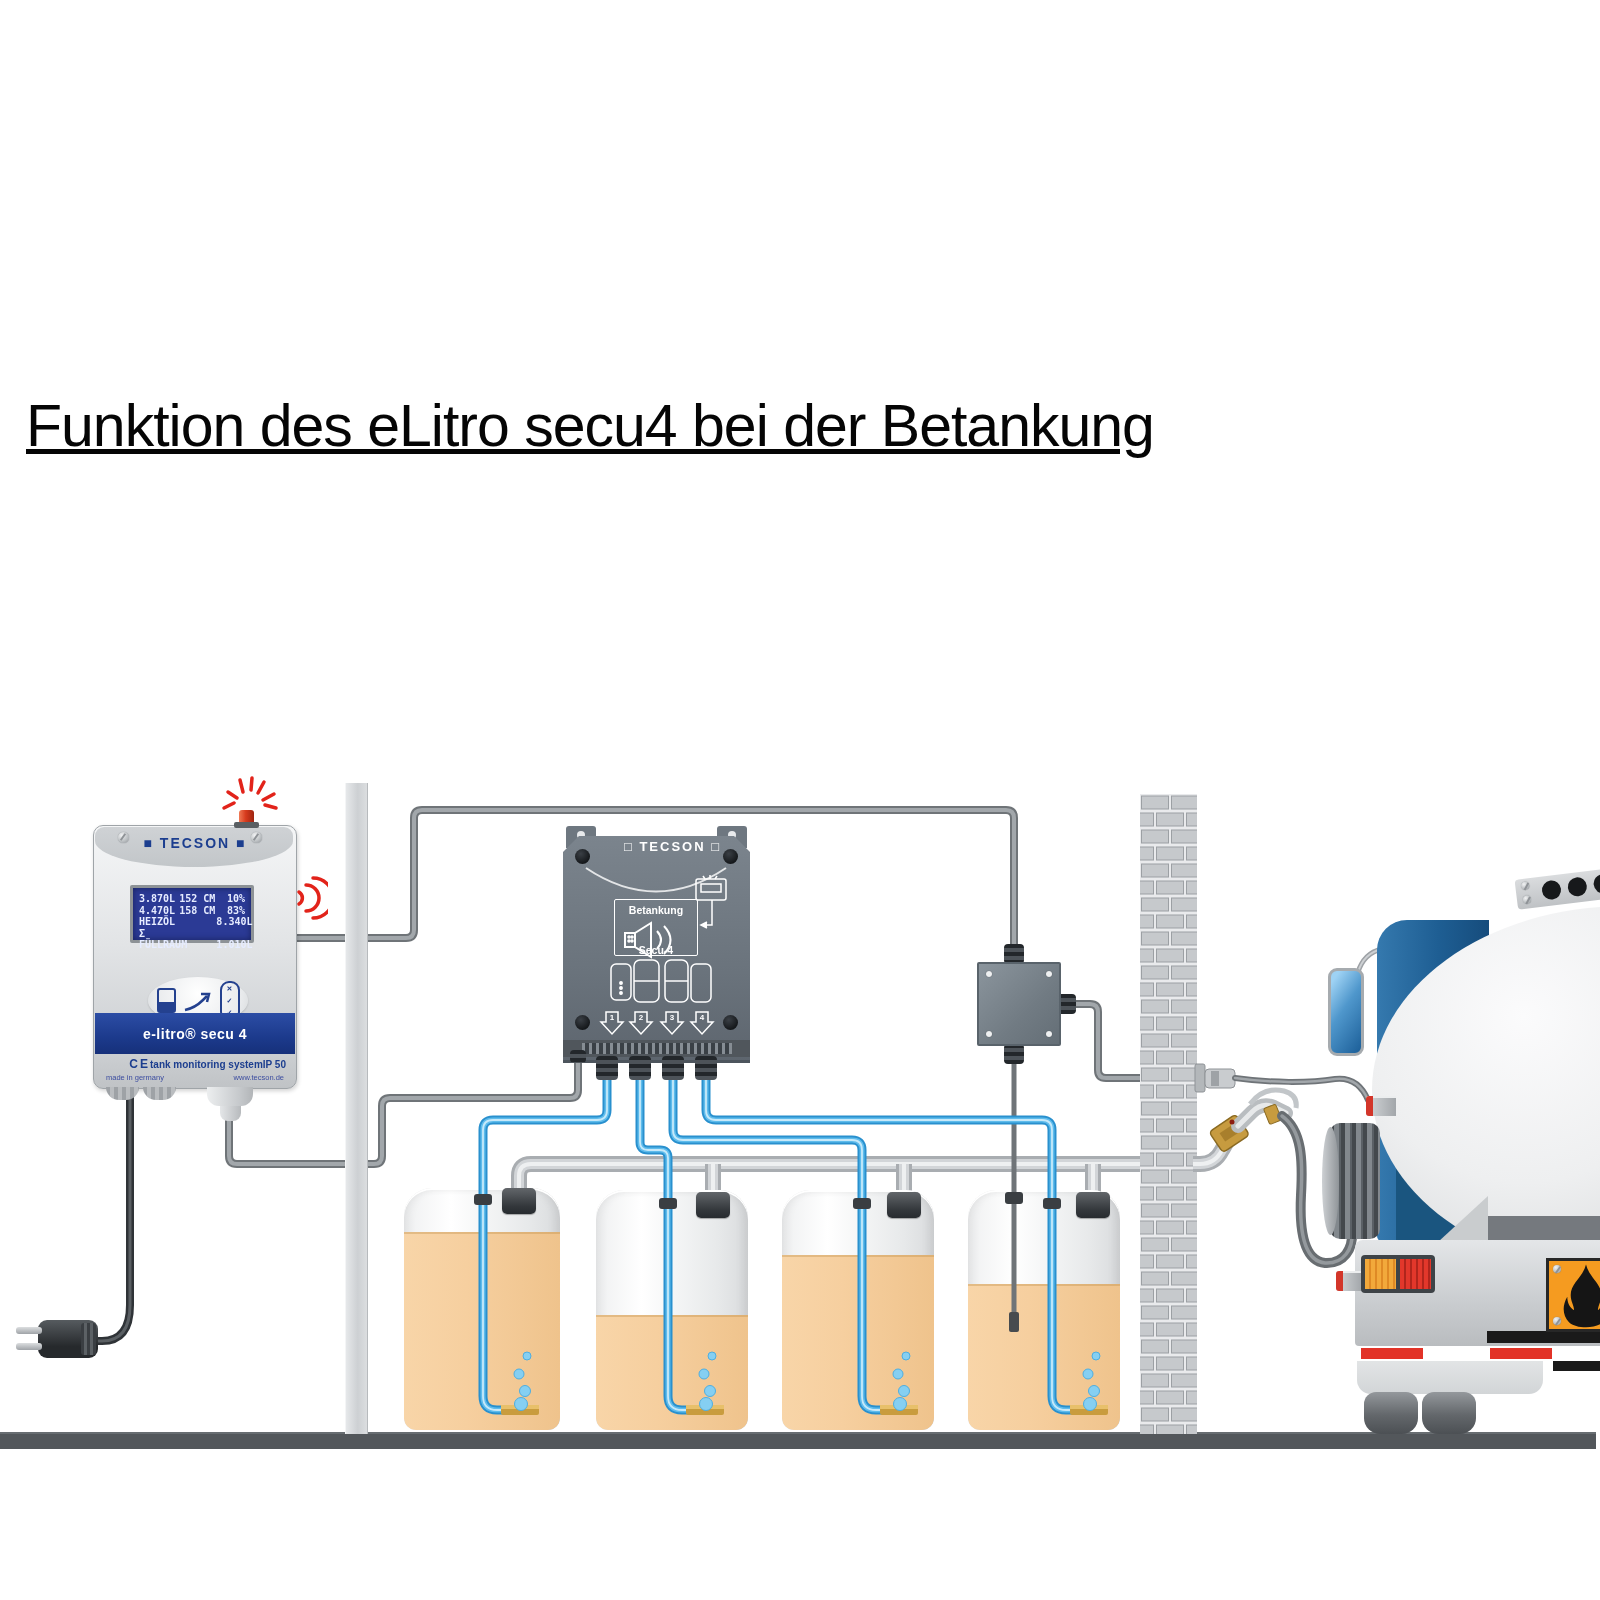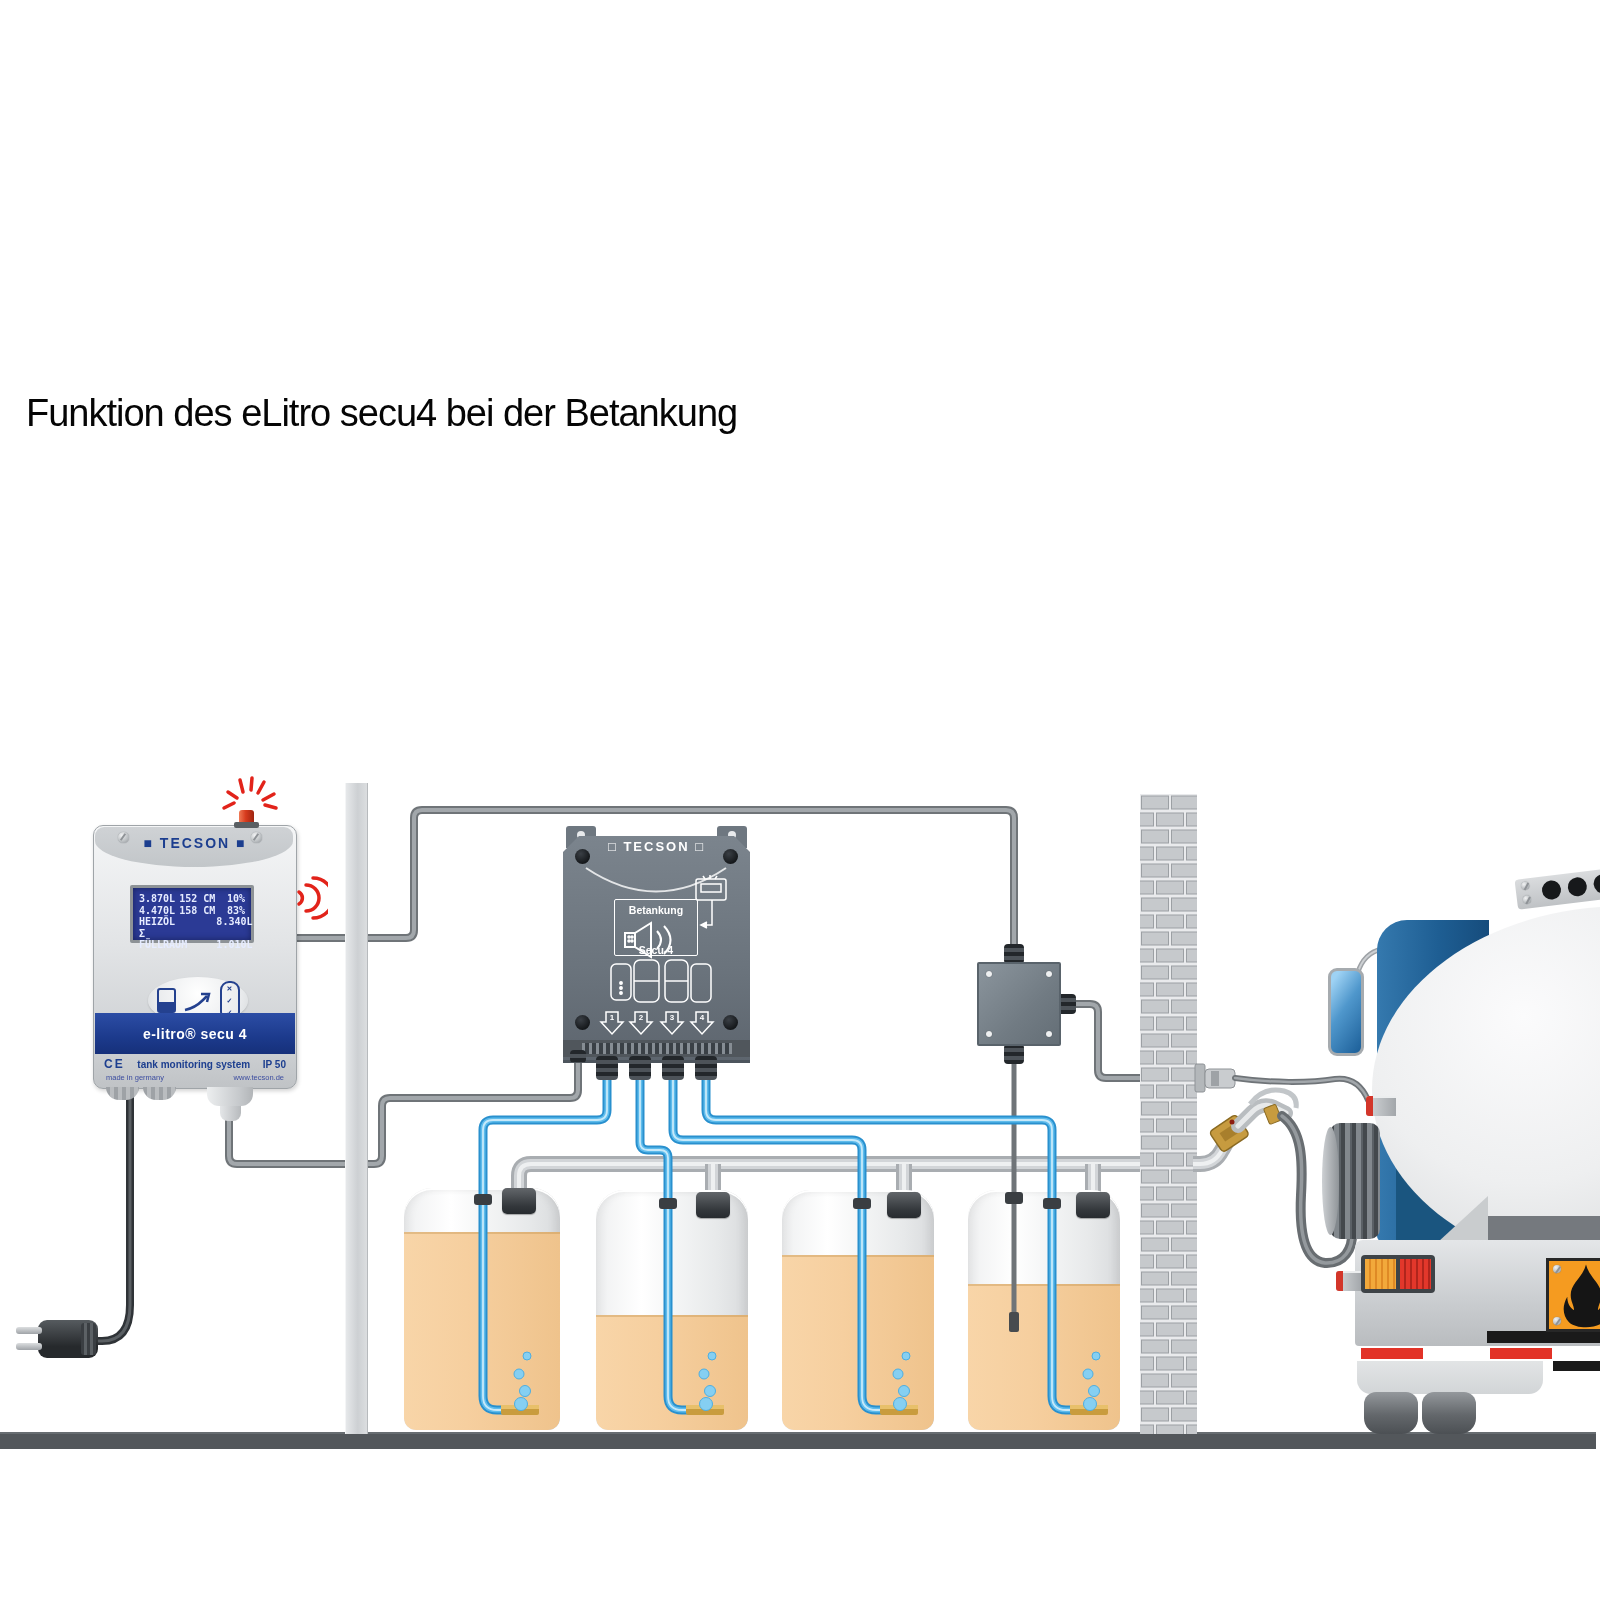--- a/index.html
+++ b/index.html
@@ -1,20 +1,20 @@
 <!DOCTYPE html>
 <html><head>
 <meta charset="utf-8">
 <style>
   html,body{margin:0;padding:0;background:#fff;}
   .stage{position:relative;width:1600px;height:1600px;background:#fff;overflow:hidden;
          font-family:"Liberation Sans",sans-serif;}
   .abs{position:absolute;}
   svg.layer{position:absolute;left:0;top:0;width:1600px;height:1600px;pointer-events:none;}
-  .title{position:absolute;left:26px;top:392px;font-size:38px;color:#050505;letter-spacing:-1px;z-index:9;white-space:nowrap;}
+  .title{position:absolute;left:26px;top:392px;font-size:59px;color:#050505;letter-spacing:-1px;z-index:9;white-space:nowrap;text-decoration:underline;}
 
   
   .screw{position:absolute;width:11px;height:11px;border-radius:50%;
          background:radial-gradient(circle at 35% 30%,#f2f3f4,#b9bdc0 60%,#8f9397);
          box-shadow:0 0 1px #6f7478;}
   .screw:after{content:"";position:absolute;left:4px;top:1px;width:2px;height:8px;background:#8f9397;transform:rotate(35deg);}
   .blackscrew{position:absolute;width:15px;height:15px;border-radius:50%;
          background:radial-gradient(circle at 38% 32%,#3a3f45,#15181b 70%);}
   .gland{position:absolute;border-radius:4px;
          background:repeating-linear-gradient(180deg,#23272b 0 4px,#4d5359 4px 8px);}
@@ -45,33 +45,33 @@
        padding:5px 6px;box-sizing:border-box;line-height:11.5px;}
   .lcdrow{display:grid;grid-template-columns:38% 35% 27%;}
   .lcdrow span:last-child{text-align:right;}
   .emblem{position:absolute;left:54px;top:151px;width:100px;height:47px;border-radius:50%;
           background:radial-gradient(circle at 50% 35%,#ffffff,#e8eaec 75%,#d6d9db);
           box-shadow:0 1px 2px rgba(0,0,0,.15);display:flex;align-items:center;justify-content:center;gap:7px;}
   .eband{position:absolute;left:1px;top:187px;width:200px;height:41px;
          background:linear-gradient(180deg,#2c4da5,#1c3a8c 60%,#16307a);
          display:flex;align-items:center;justify-content:center;}
   .eband span{color:#fff;font-weight:bold;font-size:14px;letter-spacing:.5px;}
-  .efoot1{position:absolute;left:10px;top:231px;width:182px;display:flex;justify-content:space-between;align-items:center;
+  .efoot1{position:absolute;left:10px;top:231px;width:182px;display:flex;justify-content:flex-end;align-items:center;
           color:#1c3e8f;font-size:10px;font-weight:bold;}
   .efoot2{position:absolute;left:12px;top:247px;width:178px;display:flex;justify-content:space-between;
           color:#3c4da0;font-size:7.5px;}
   .eglandL{position:absolute;background:repeating-linear-gradient(90deg,#9ea2a6 0 4px,#babdc0 4px 8px);
            border-radius:0 0 16px 16px;width:33px;height:13px;top:261px;}
   .eglandW{position:absolute;left:113px;top:261px;width:46px;height:19px;border-radius:0 0 12px 12px;
            background:linear-gradient(90deg,#eceeef,#c6c9cc 70%,#b2b5b8);}
   .eglandW2{position:absolute;left:126px;top:280px;width:21px;height:15px;border-radius:0 0 8px 8px;
            background:linear-gradient(90deg,#e4e6e8,#b7babd);}
 
   
-  .sbox{position:absolute;left:563px;top:823px;width:187px;height:257px;z-index:7;}
+  .sbox{position:absolute;left:563px;top:823px;width:187px;height:257px;z-index:7;padding-left:32px;}
   .sbox .tab{position:absolute;top:3px;width:30px;height:22px;background:#6e7780;border-radius:3px 3px 0 0;}
   .sbox .tab i{position:absolute;left:11px;top:5px;width:8px;height:8px;border-radius:50%;background:#e8eaec;}
   .sbody{position:absolute;left:0;top:13px;width:187px;height:227px;
          background:linear-gradient(180deg,#7b848d,#6a737c 60%,#5d656e);
          clip-path:polygon(0 16px,16px 0,171px 0,187px 16px,187px 227px,0 227px);
          box-shadow:inset 0 -3px 0 #4d555d;}
   .sbrand{position:absolute;left:0;top:16px;width:100%;text-align:center;color:#fff;
           font-weight:bold;font-size:13px;letter-spacing:2px;}
   .srect{position:absolute;left:51px;top:76px;width:82px;height:55px;border:1.5px solid #fff;border-radius:2px;
          color:#fff;font-size:10.5px;font-weight:bold;text-align:center;}

